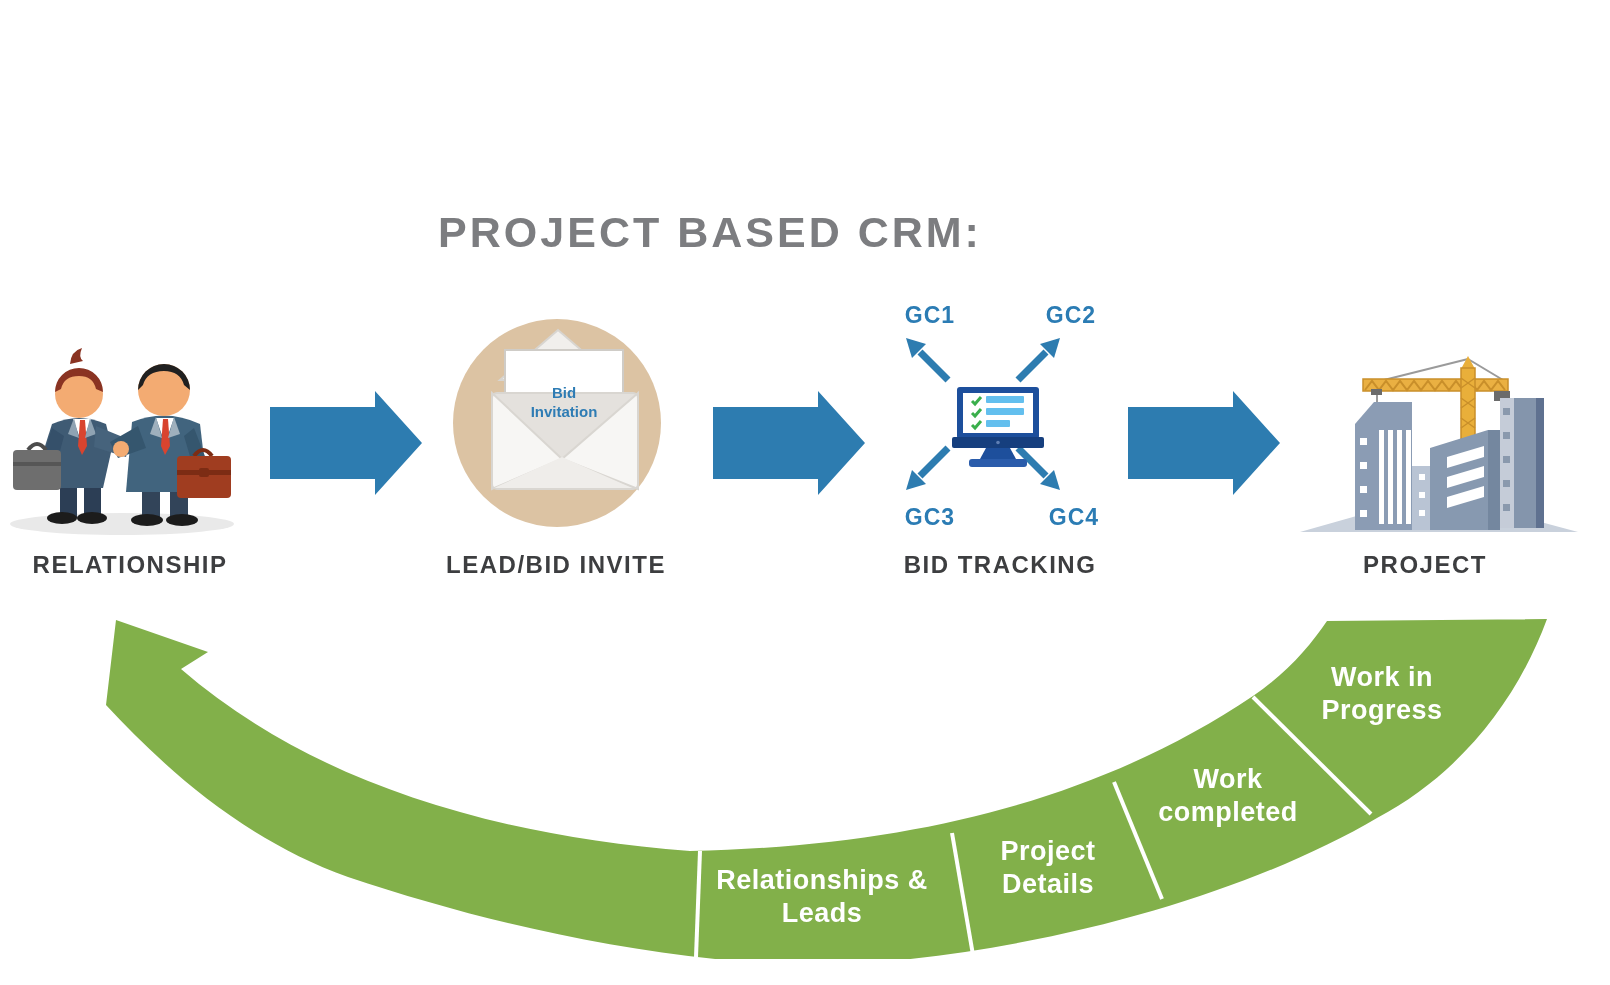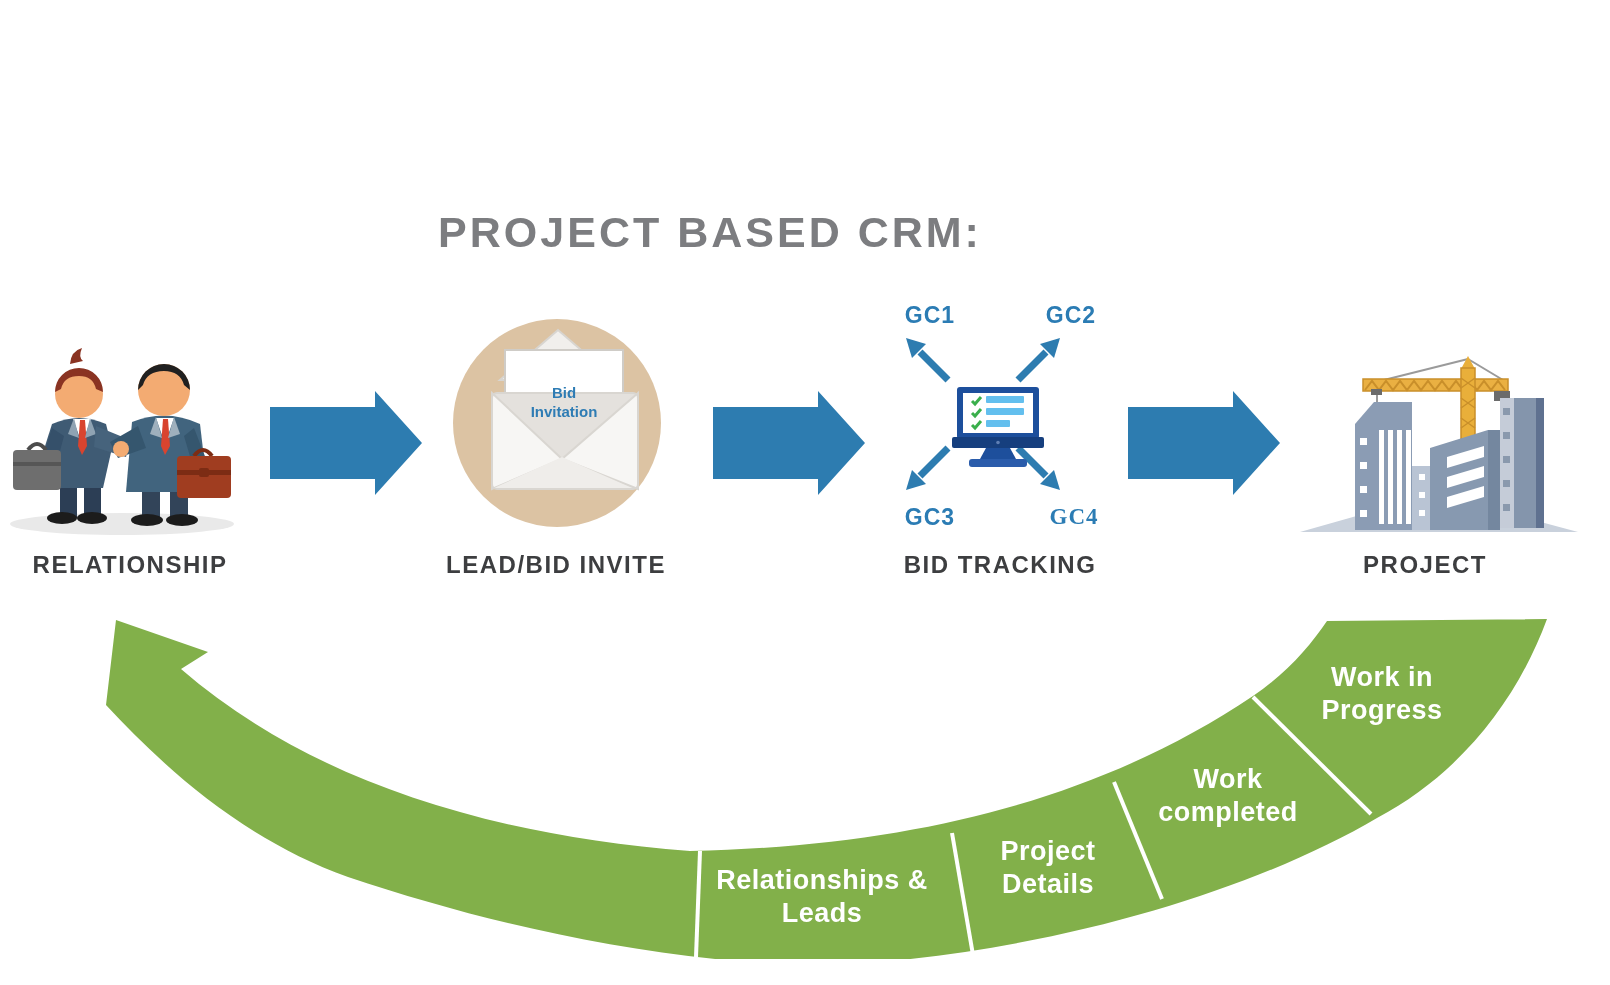--- a/index.html
+++ b/index.html
@@ -228,20 +228,20 @@
 <div class="abs step-label" style="left:130px;top:565px;">RELATIONSHIP</div>
 <div class="abs step-label" style="left:556px;top:565px;">LEAD/BID INVITE</div>
 <div class="abs step-label" style="left:1000px;top:565px;">BID TRACKING</div>
 <div class="abs step-label" style="left:1425px;top:565px;">PROJECT</div>
 
 <div class="abs envelope-note" style="left:564px;top:382px;margin-top:20px;">Bid Invitation</div>
 
 <div class="abs gc-label" style="left:930px;top:315px;">GC1</div>
 <div class="abs gc-label" style="left:1071px;top:315px;">GC2</div>
 <div class="abs gc-label" style="left:930px;top:517px;">GC3</div>
-<div class="abs gc-label" style="left:1074px;top:517px;font-family:Liberation Serif, serif;">GC4</div>
+<div class="abs gc-label" style="left:1074px;top:517px;">GC4</div>
 
 <div class="abs band-label" style="left:822px;top:897px;width:240px;">Relationships &amp; Leads</div>
 <div class="abs band-label" style="left:1048px;top:868px;width:150px;">Project Details</div>
 <div class="abs band-label" style="left:1228px;top:796px;width:190px;">Work completed</div>
 <div class="abs band-label" style="left:1382px;top:694px;width:190px;">Work in Progress</div>
 
 </div>
 
 </body></html>

